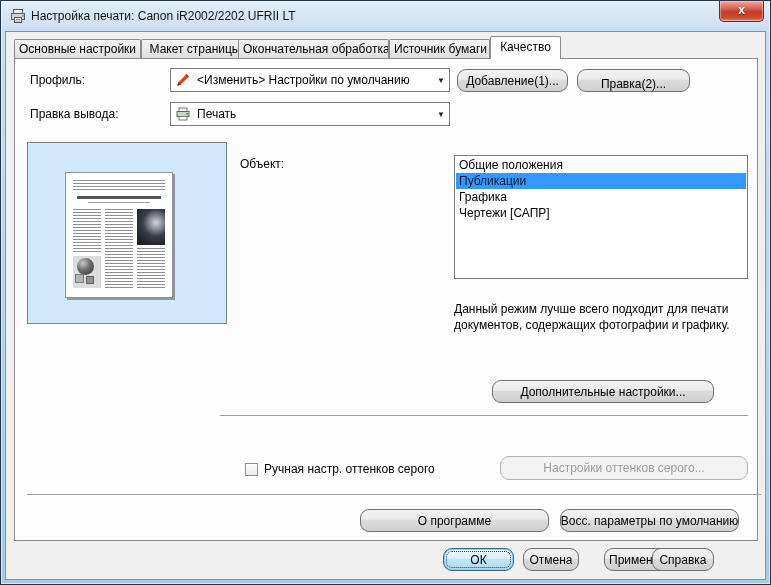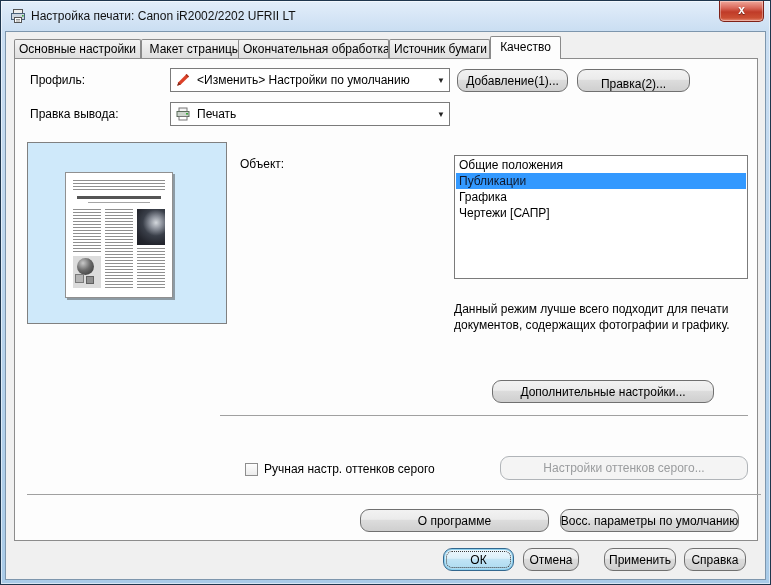--- a/index.html
+++ b/index.html
@@ -236,18 +236,18 @@
 
     <div class="btn default footer-btn" style="left:437px;width:71px;position:absolute;">
         <span>ОК</span>
       </div>
     <div class="btn footer-btn" style="left:517px;width:56px;position:absolute;">
         <span>Отмена</span>
       </div>
     <div class="btn footer-btn" style="left:598px;width:72px;position:absolute;">
         <span>Применить</span>
       </div>
-    <div class="btn footer-btn" style="left:678px;width:62px;position:absolute;">
+    <div class="btn footer-btn" style="left:646px;width:62px;position:absolute;">
         <span>Справка</span>
       </div>
 
   </div>
 </div>
 
 </body></html>

